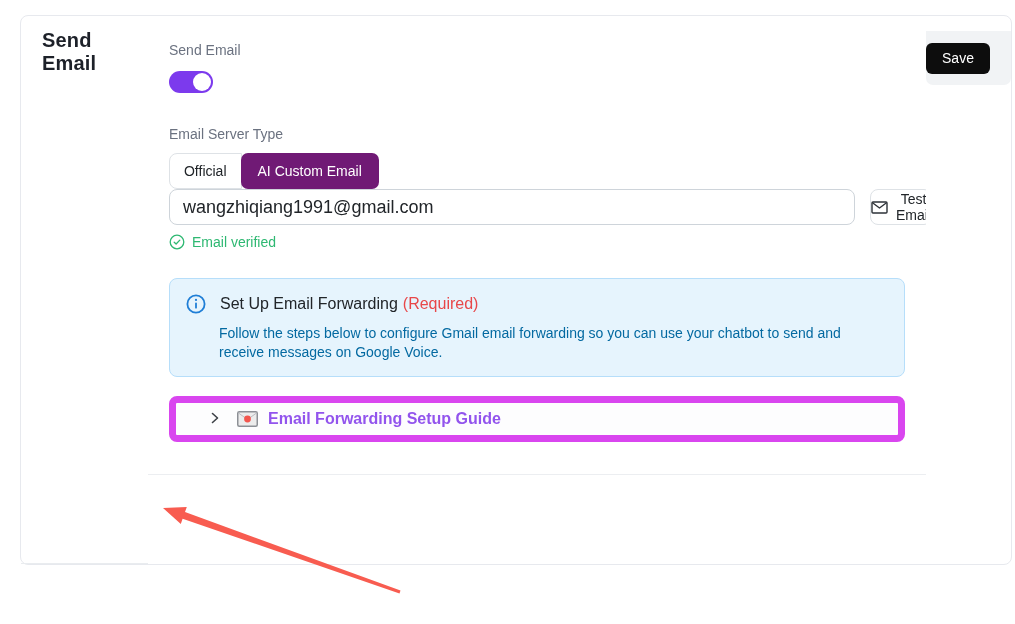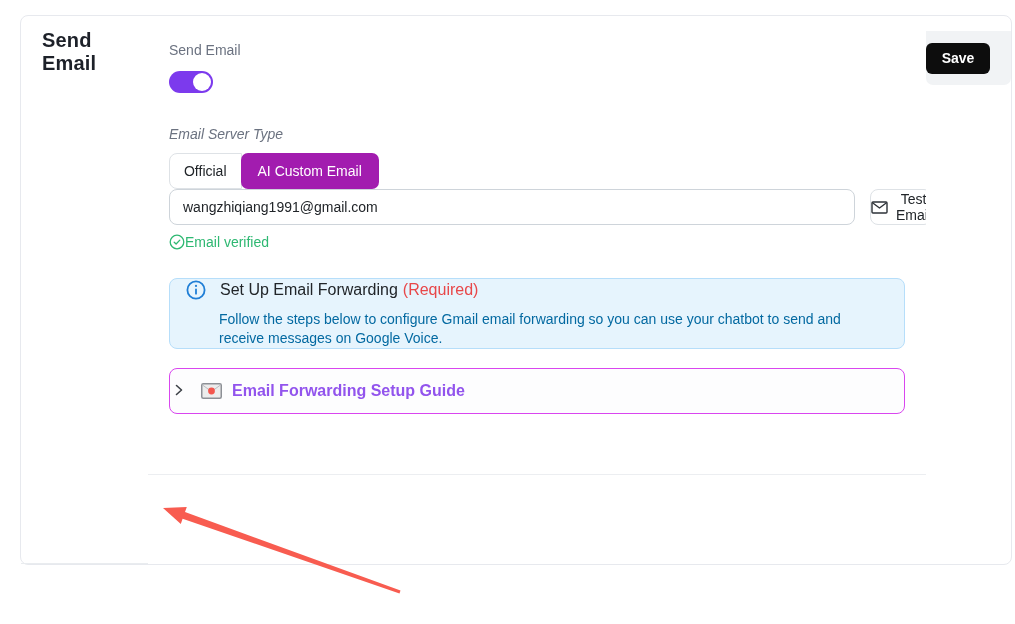--- a/index.html
+++ b/index.html
@@ -11,71 +11,71 @@
     background: #fff; border: 1px solid #e7e9ee; border-radius: 8px;
     display: flex; flex-direction: row;
   }
   .card-header { padding: 13px 21px; border-bottom: 1px solid #e9ecef; }
   .card-title { font-size: 20px; font-weight: bold; color: #1d2129; letter-spacing: .2px; }
 
   .card-body { height: 459px; padding: 20px 21px 0 21px; border-bottom: 1px solid #eceef1; overflow: hidden; }
 
   .field-label { font-size: 14px; color: #6b7280; }
   .lbl-1 { margin: 6px 0 13px 0; }
-  .lbl-2 { margin: 33px 0 11px 0; font-style: italic; }
+  .lbl-2 { margin: 33px 0 11px 0; }
   .lbl-3 { margin: 27px 0 11px 0; }
 
   
   .toggle { width: 44px; height: 22px; border-radius: 11px; background: #7c3aed;
     position: relative; cursor: pointer; display: block; }
   .toggle-knob { position: absolute; top: 2px; right: 2px; width: 18px; height: 18px;
     border-radius: 50%; background: #fff; }
 
   
   .segmented { display: inline-flex; align-items: stretch; height: 36px; }
   .seg-official { background: #fff; border: 1px solid #dee2e6; border-radius: 8px 0 0 8px;
     padding: 7px 14px; font-size: 14px; color: #212529; display: flex; align-items: center; cursor: pointer; }
-  .seg-custom { background: #a21caf; color: #fff; border: none; border-radius: 7px;
+  .seg-custom { background: #701a75; color: #fff; border: none; border-radius: 7px;
     margin-left: -1px; padding: 0 17px; font-size: 14px; display: flex; align-items: center; cursor: pointer; }
 
   
   .email-row { display: flex; align-items: center; }
   .email-input { flex: 0 0 686px; height: 36px; border: 1px solid #ced4da; border-radius: 8px;
-    padding: 0 13px; font-size: 14px; color: #212529; outline: none;
+    padding: 0 13px; font-size: 18px; color: #212529; outline: none;
     font-family: "Liberation Sans", sans-serif; }
   .btn { display: inline-flex; align-items: center; justify-content: center; gap: 8px;
     height: 36px; border-radius: 8px; font-size: 14px; cursor: pointer;
     font-family: "Liberation Sans", sans-serif; }
   .btn-verify { width: 124px; margin-left: 10px; background: #7c3aed; color: #fff; border: none; }
   .btn-test { width: 116px; margin-left: 15px; background: #fff; color: #212529; border: 1px solid #dee2e6; }
 
-  .verified-row { display: flex; align-items: center; margin-top: 7px; height: 20px; }
+  .verified-row { display: flex; align-items: center; gap: 7px; margin-top: 7px; height: 20px; }
   .verified-text { font-size: 14px; color: #2eb872; }
 
   
   .alert { margin-top: 26px; background: #e6f4fd; border: 1px solid #b6defa; border-radius: 8px;
-    padding: 0 16px; }
+    padding: 14px 16px; }
   .alert-head { display: flex; align-items: center; gap: 14px; height: 22px; }
   .alert-title { font-size: 16px; color: #212529; }
   .alert-required { font-size: 16px; color: #e84749; margin-left: 5px; }
   .alert-desc { font-size: 14px; color: #0369a1; margin: 9px 0 0 33px; line-height: 19px; }
 
   
-  .guide { margin-top: 19px; height: 46px; background: #fdfdfe; border: 1px solid #d946ef;
-    border-radius: 8px; display: flex; align-items: center; padding: 0 4px; cursor: pointer; }
+  .guide { margin-top: 19px; height: 46px; background: #fdfdfe; border: 7px solid #d946ef;
+    border-radius: 8px; display: flex; align-items: center; padding: 0 34px; cursor: pointer; }
   .guide-chevron { font-size: 14px; color: #3d4147; width: 12px; }
   .guide-title { font-size: 16px; font-weight: bold; color: #9254ed; margin-left: 10px; }
   .guide-env { margin-left: 15px; display: flex; align-items: center; }
 
   
   .card-footer { margin-top: 15px; height: 54px; background: #f1f3f5;
     border-radius: 0 0 7px 7px; display: flex; align-items: center; justify-content: flex-end;
     padding-right: 21px; }
   .btn-save { width: 64px; height: 31px; background: #0d0d0d; color: #fff; border: none;
-    border-radius: 6px; font-size: 14px; font-weight: bold; cursor: pointer;
+    border-radius: 6px; font-size: 14px; font-weight: normal; cursor: pointer;
     font-family: "Liberation Sans", sans-serif; }
 
   
   .arrow-overlay { position: absolute; left: 0; top: 0; width: 1015px; height: 624px;
     pointer-events: none; z-index: 20; }
 
   .icon { display: inline-flex; align-items: center; }
 </style>
 </head>
 <body>

